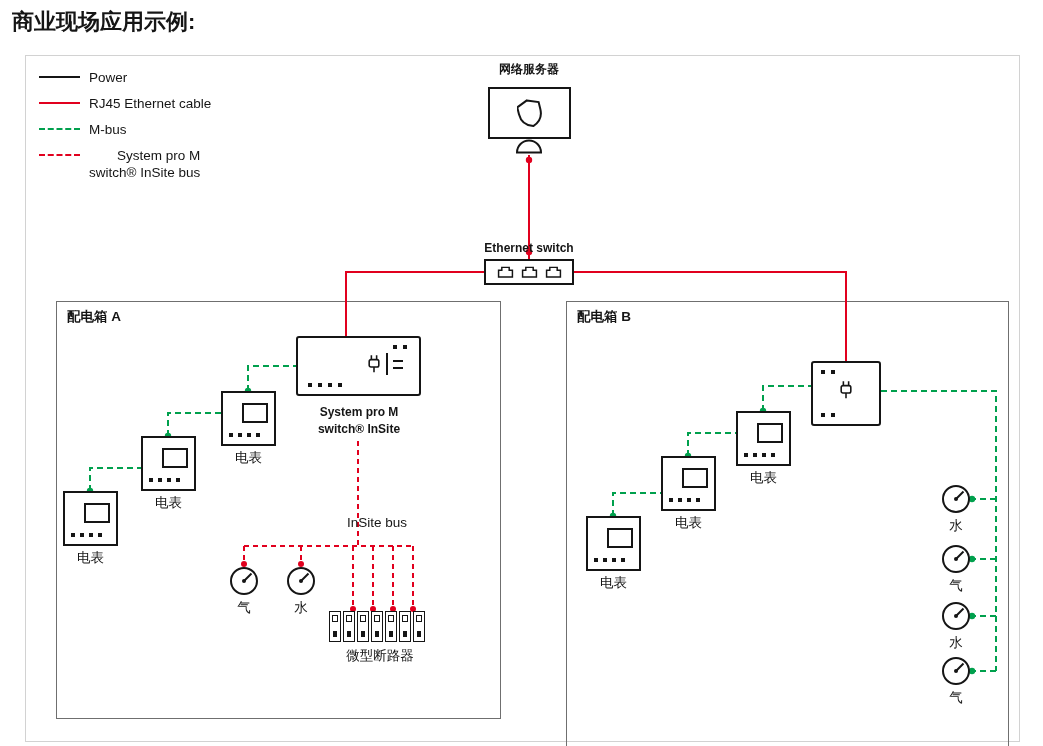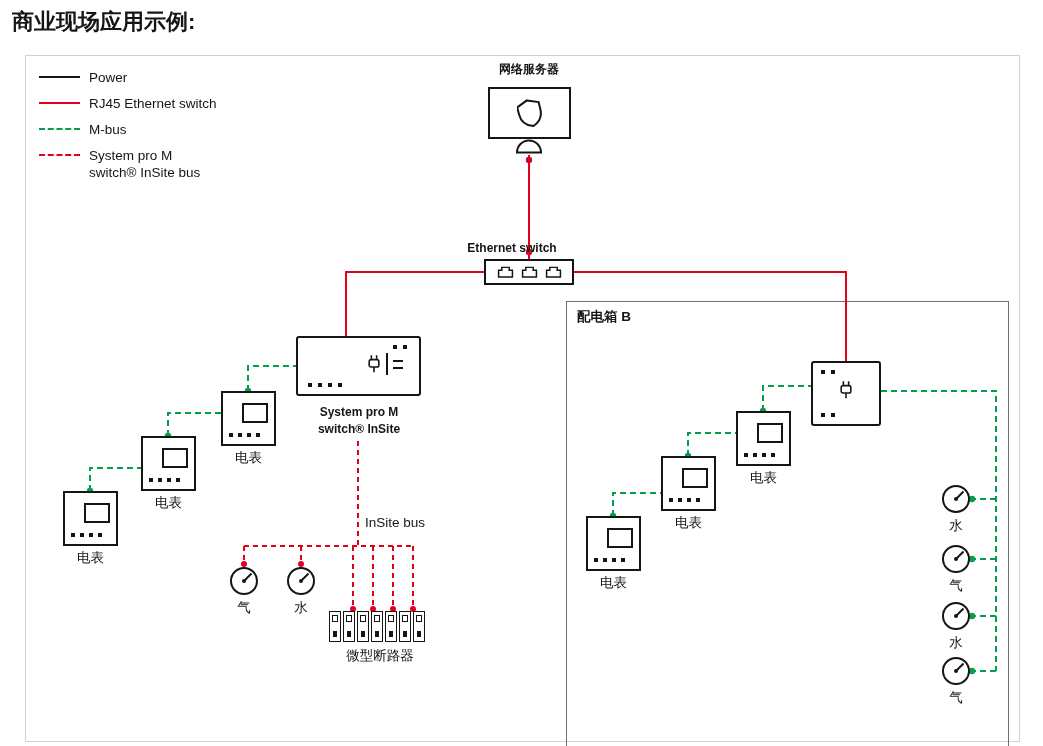--- a/index.html
+++ b/index.html
@@ -7,21 +7,21 @@
        font-family:"Liberation Sans","DejaVu Sans",sans-serif;color:#151515;}
   .page-title{position:absolute;left:12px;top:7px;font-size:22px;font-weight:bold;}
   .frame{position:absolute;left:25px;top:55px;width:993px;height:685px;border:1px solid #d2d2d2;background:#fff;}
   .wires{position:absolute;left:0;top:0;pointer-events:none;}
   .wires .eth{stroke:#e1001e;stroke-width:2;fill:none;}
   .wires .mbus{stroke:#00a04d;stroke-width:2;fill:none;stroke-dasharray:6 4;}
   .wires .ibus{stroke:#e1001e;stroke-width:2;fill:none;stroke-dasharray:5 4;}
   .wires .dot-r{fill:#e1001e;}
   .wires .dot-g{fill:#00a04d;}
   
-  .legend{position:absolute;left:13px;top:13px;}
+  .legend{position:absolute;left:13px;top:13px;text-align:right;}
   .legend-row{display:flex;align-items:flex-start;margin-bottom:9px;font-size:13.5px;line-height:17px;}
   .swatch{width:41px;border-top:2px solid #151515;margin:7px 9px 0 0;flex:none;}
   .swatch.red{border-top-color:#e1001e;}
   .swatch.green{border-top-color:#00a04d;border-top-style:dashed;}
   .swatch.red-dash{border-top-color:#e1001e;border-top-style:dashed;}
   
   .lbl{position:absolute;font-size:13.5px;line-height:15px;}
   .b{font-weight:bold;}
   .ctr{text-align:center;}
   .fs14{font-size:12px;line-height:17px;}
@@ -60,20 +60,23 @@
   .breaker::before{content:"";position:absolute;left:2px;top:3px;width:4px;height:5px;border:1.5px solid #151515;}
   .breaker::after{content:"";position:absolute;left:3px;bottom:4px;width:4px;height:6px;background:#151515;}
 </style>
 </head>
 <body>
 
 <div class="page-title">商业现场应用示例:</div>
 
 <div class="frame">
 
+  <div class="dist-box" style="left:30px;top:245px;width:445px;height:418px">
+    <div class="box-title">配电箱 A</div>
+  </div>
   <div class="dist-box" style="left:540px;top:245px;width:443px;height:454px">
     <div class="box-title">配电箱 B</div>
   </div>
 
   <svg class="wires" width="993" height="685" viewBox="0 0 993 685">
     <g>
       <line class="eth" x1="503" y1="99" x2="503" y2="203"></line>
       <circle class="dot-r" cx="503" cy="104" r="3.2"></circle>
       <circle class="dot-r" cx="503" cy="196" r="3.2"></circle>
       <polyline class="eth" points="458,216 320,216 320,280"></polyline>
@@ -120,21 +123,21 @@
     </g>
   </svg>
 
   <div class="legend">
     <div class="legend-row">
       <span class="swatch"></span>
       <span>Power</span>
     </div>
     <div class="legend-row">
       <span class="swatch red"></span>
-      <span>RJ45 Ethernet switch</span>
+      <span>RJ45 Ethernet cable</span>
     </div>
     <div class="legend-row">
       <span class="swatch green"></span>
       <span>M-bus</span>
     </div>
     <div class="legend-row">
       <span class="swatch red-dash"></span>
       <span>
         <span style="display:block">System pro M</span>
         <span style="display:block">switch® InSite bus</span>
@@ -147,21 +150,21 @@
     <svg width="26" height="30" viewBox="0 0 26 30">
       <path d="M13 2 L24 6.5 V13.5 C24 21 19.5 26.3 13 28.5 C6.5 26.3 2 21 2 13.5 V6.5 Z" fill="none" stroke="#151515" stroke-width="2" transform="rotate(-14 13 15)"></path>
     </svg>
   </div>
   <div class="stand">
     <svg width="28" height="15" viewBox="0 0 28 15">
       <path d="M2 13.5 A12 12 0 0 1 26 13.5 Z" fill="#fff" stroke="#151515" stroke-width="2"></path>
     </svg>
   </div>
 
-  <div class="lbl b fs14 ctr" style="left:406px;top:184px;width:160px">Ethernet switch</div>
+  <div class="lbl b fs14 ctr" style="left:423px;top:184px;width:160px">Ethernet switch</div>
   <div class="device switch">
     <svg width="17" height="12" viewBox="0 0 18 13">
       <path d="M1.5 12 V4.5 H5 V1.5 H13 V4.5 H16.5 V12 Z" fill="none" stroke="#151515" stroke-width="1.6"></path>
     </svg>
     <svg width="17" height="12" viewBox="0 0 18 13">
       <path d="M1.5 12 V4.5 H5 V1.5 H13 V4.5 H16.5 V12 Z" fill="none" stroke="#151515" stroke-width="1.6"></path>
     </svg>
     <svg width="17" height="12" viewBox="0 0 18 13">
       <path d="M1.5 12 V4.5 H5 V1.5 H13 V4.5 H16.5 V12 Z" fill="none" stroke="#151515" stroke-width="1.6"></path>
     </svg>
@@ -242,21 +245,21 @@
     <span class="m-disp"></span>
     <span class="m-pins">
         <i></i>
         <i></i>
         <i></i>
         <i></i>
       </span>
   </div>
   <div class="lbl ctr" style="left:37px;top:494px;width:55px">电表</div>
 
-  <div class="lbl" style="left:339px;top:459px">InSite bus</div>
+  <div class="lbl" style="left:321px;top:459px">InSite bus</div>
 
   <div class="gauge" style="left:203px;top:510px">
     <svg width="30" height="30" viewBox="0 0 30 30">
       <circle cx="15" cy="15" r="13" fill="#fff" stroke="#151515" stroke-width="2"></circle>
       <line x1="15" y1="15" x2="22.5" y2="7.5" stroke="#151515" stroke-width="2"></line>
       <circle cx="15" cy="15" r="2" fill="#151515"></circle>
     </svg>
   </div>
   <div class="lbl ctr" style="left:203px;top:544px;width:30px">气</div>
 

